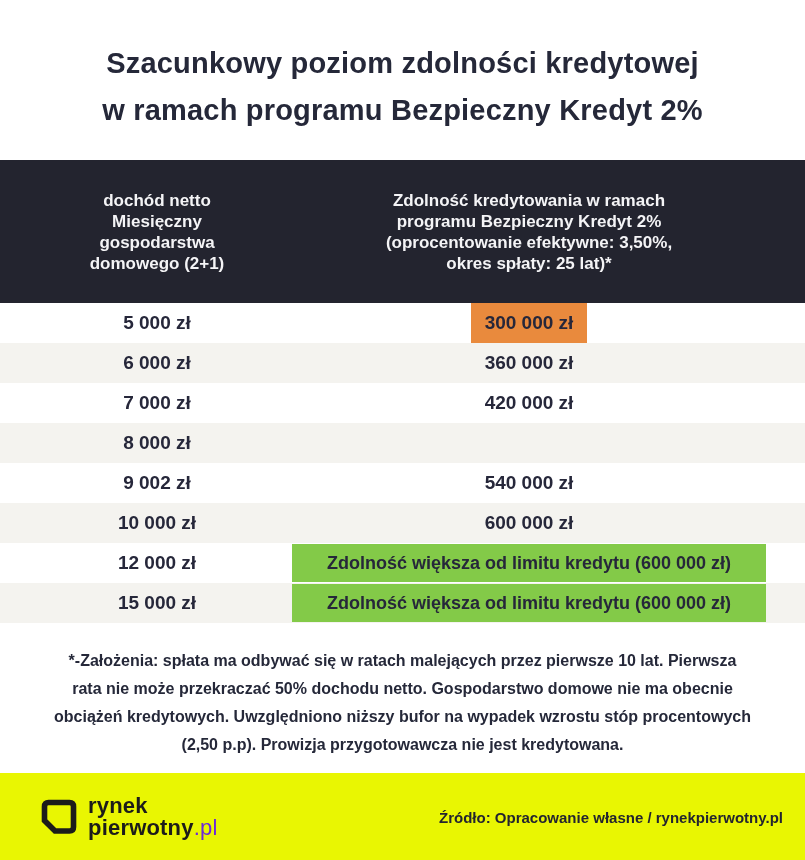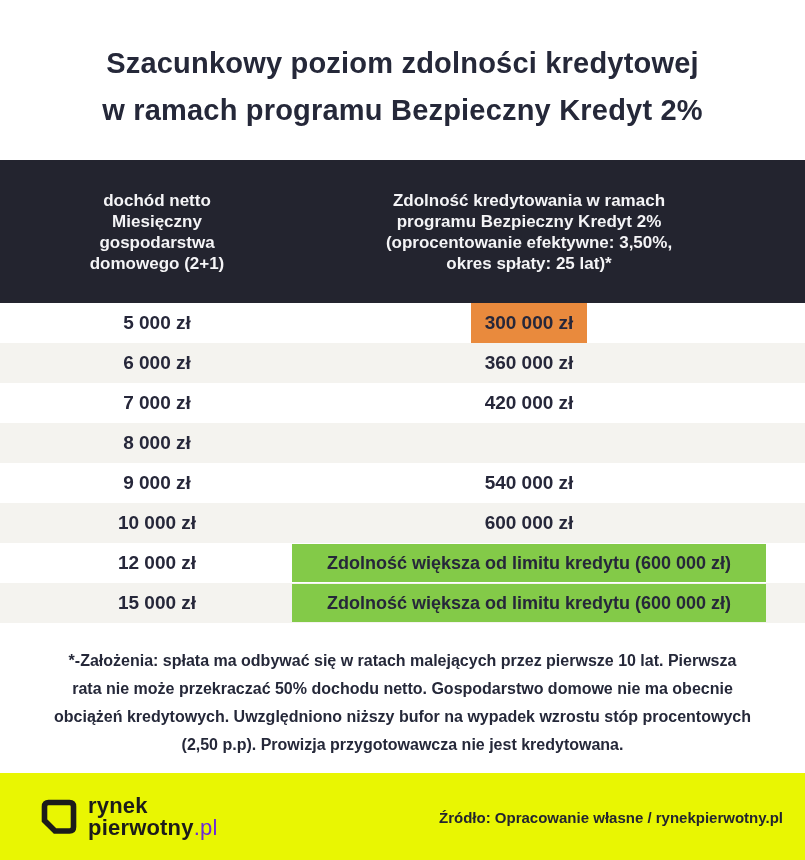--- a/index.html
+++ b/index.html
@@ -99,21 +99,21 @@
     <div class="row">
       <div class="cell income">7 000 zł</div>
       <div class="cell capacity">420 000 zł</div>
     </div>
 
     <div class="row alt">
       <div class="cell income">8 000 zł</div>
     </div>
 
     <div class="row">
-      <div class="cell income">9 000 zł</div>
+      <div class="cell income">9 002 zł</div>
       <div class="cell capacity">540 000 zł</div>
     </div>
 
     <div class="row alt">
       <div class="cell income">10 000 zł</div>
       <div class="cell capacity">600 000 zł</div>
     </div>
 
     <div class="row">
       <div class="cell income">12 000 zł</div>

